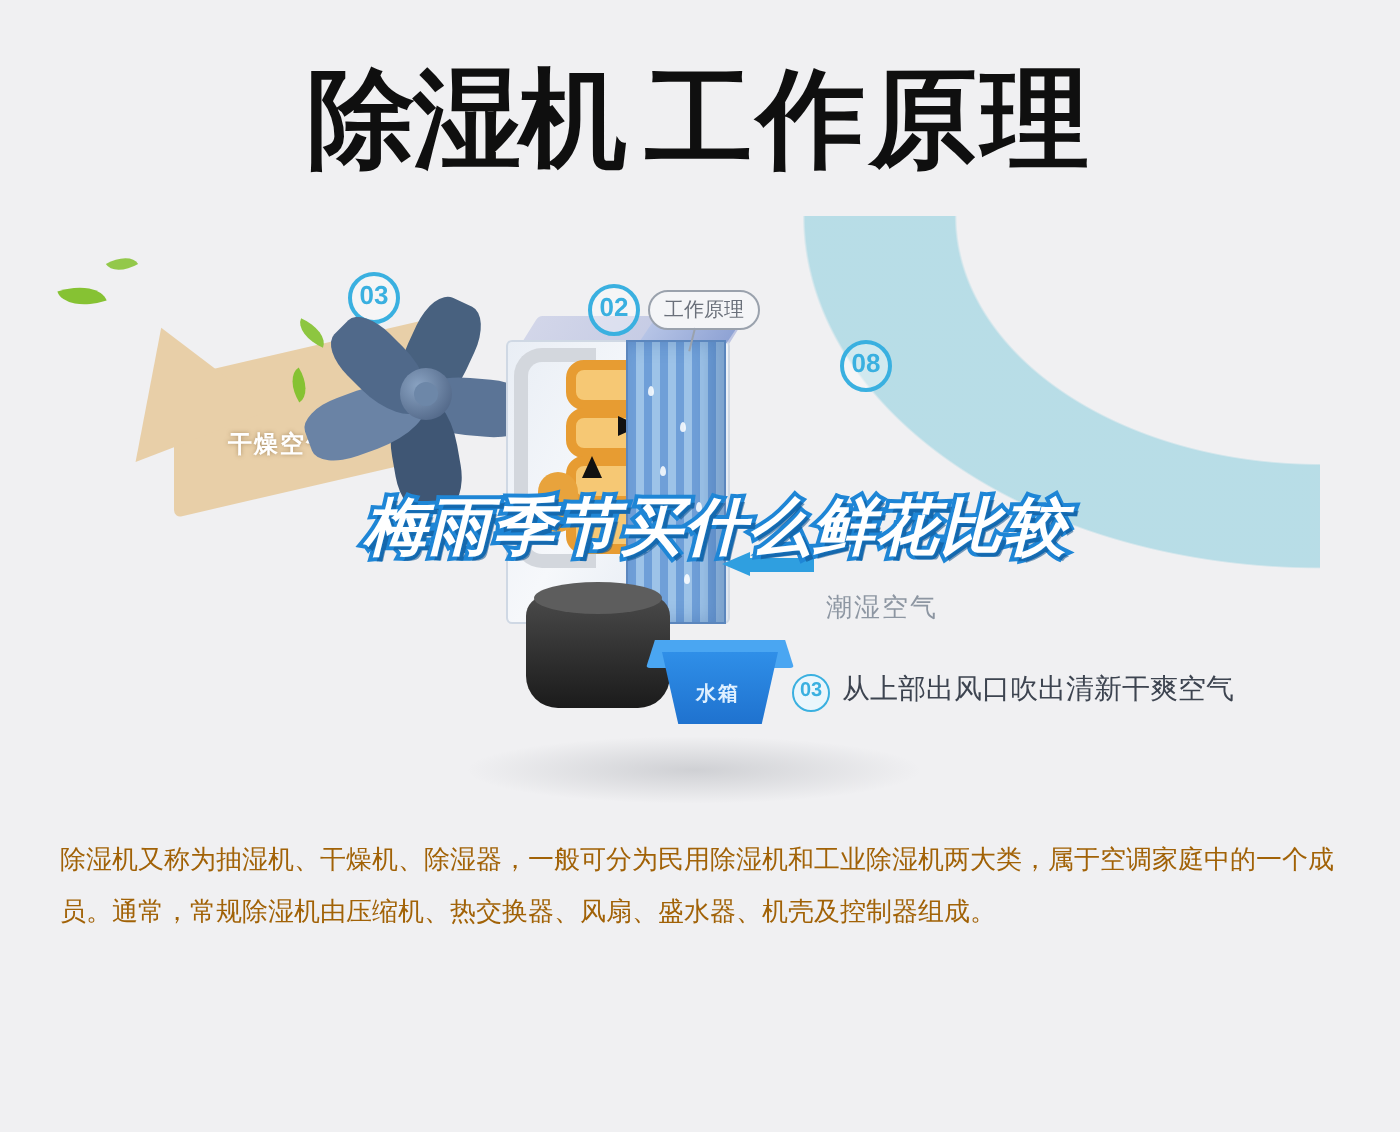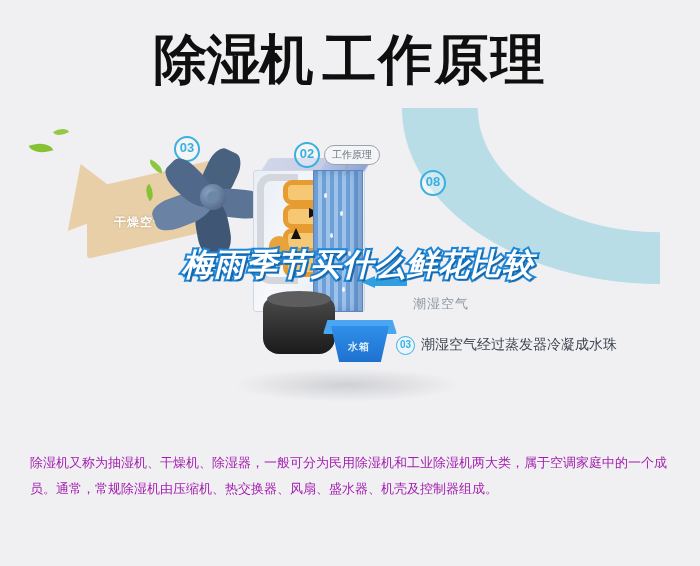--- a/index.html
+++ b/index.html
@@ -219,23 +219,22 @@
     -webkit-text-stroke:4px #1f86d6;
     paint-order:stroke fill;
     text-shadow:
       0 0 1px #1f86d6, 2px 2px 0 rgba(12,80,140,.55);
     padding-left: 16px;
   }
 
   
   .body-copy{
     position:absolute;left:30px;top:418px;width:650px;
-    font-size:13px;line-height:26px;color:#a21caf;
-    font-family:Liberation Serif, serif;
-    margin-top:32px;
+    font-size:13px;line-height:26px;color:#a16207;
+    font-family:Liberation Mono, monospace;
   }
   .body-copy p{margin:0 0 14px 0;}
 </style>
 </head>
 <body>
 
 <div class="page">
 
   <div class="title-bar">
     <div class="title-text">
@@ -309,21 +308,21 @@
     </div>
 
     <div class="shadow"></div>
 
     <div class="badge b02">02</div>
     <div class="bubble">工作原理</div>
 
     <div class="badge b01">08</div>
 
     <div class="desc d03">
-      <span class="num">03</span><span>潮湿空气经过蒸发器冷凝成水珠</span>
+      <span class="num">03</span><span>从上部出风口吹出清新干爽空气</span>
     </div>
 
   </div>
 
   <div style="position:absolute;left:395px;top:295px;font-size:13px;color:#8d96a2;letter-spacing:1px;margin-left:18px;">潮湿空气</div>
 
   <div class="overlay">
     <div>梅雨季节买什么鲜花比较</div>
   </div>
 

